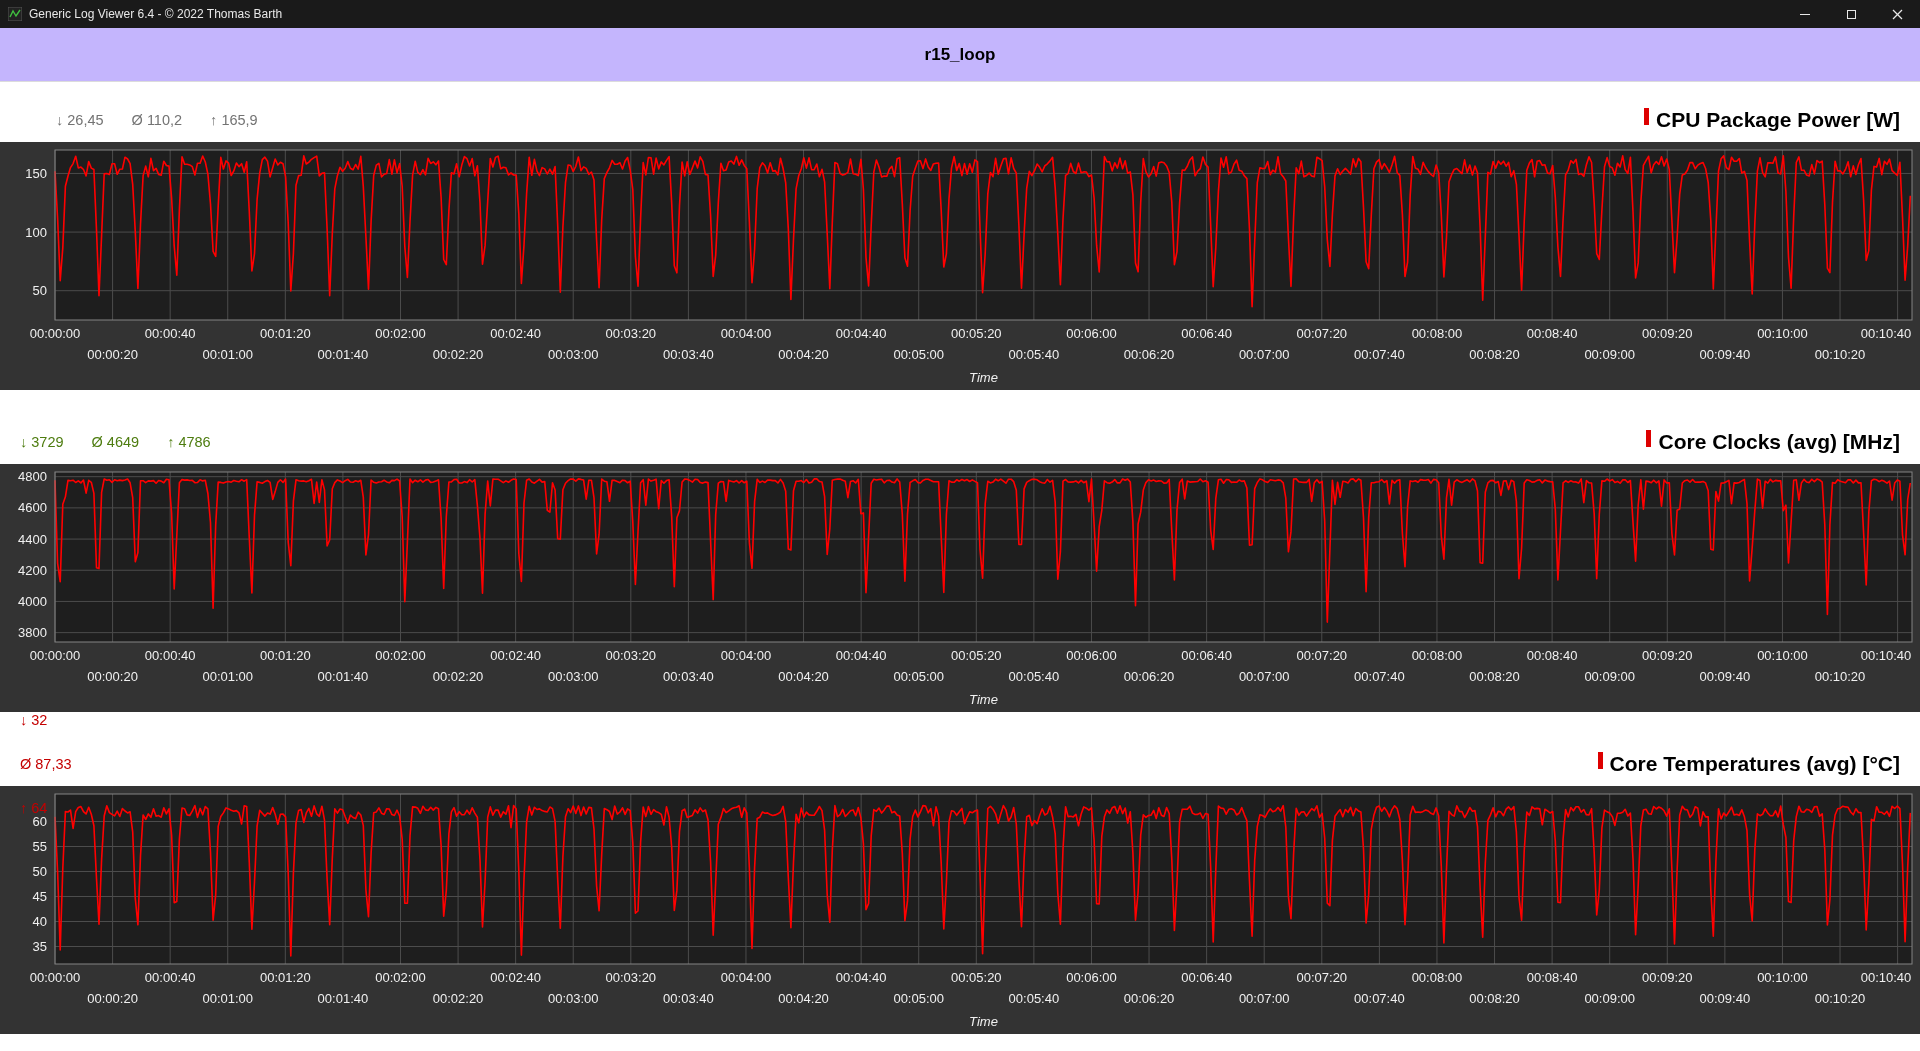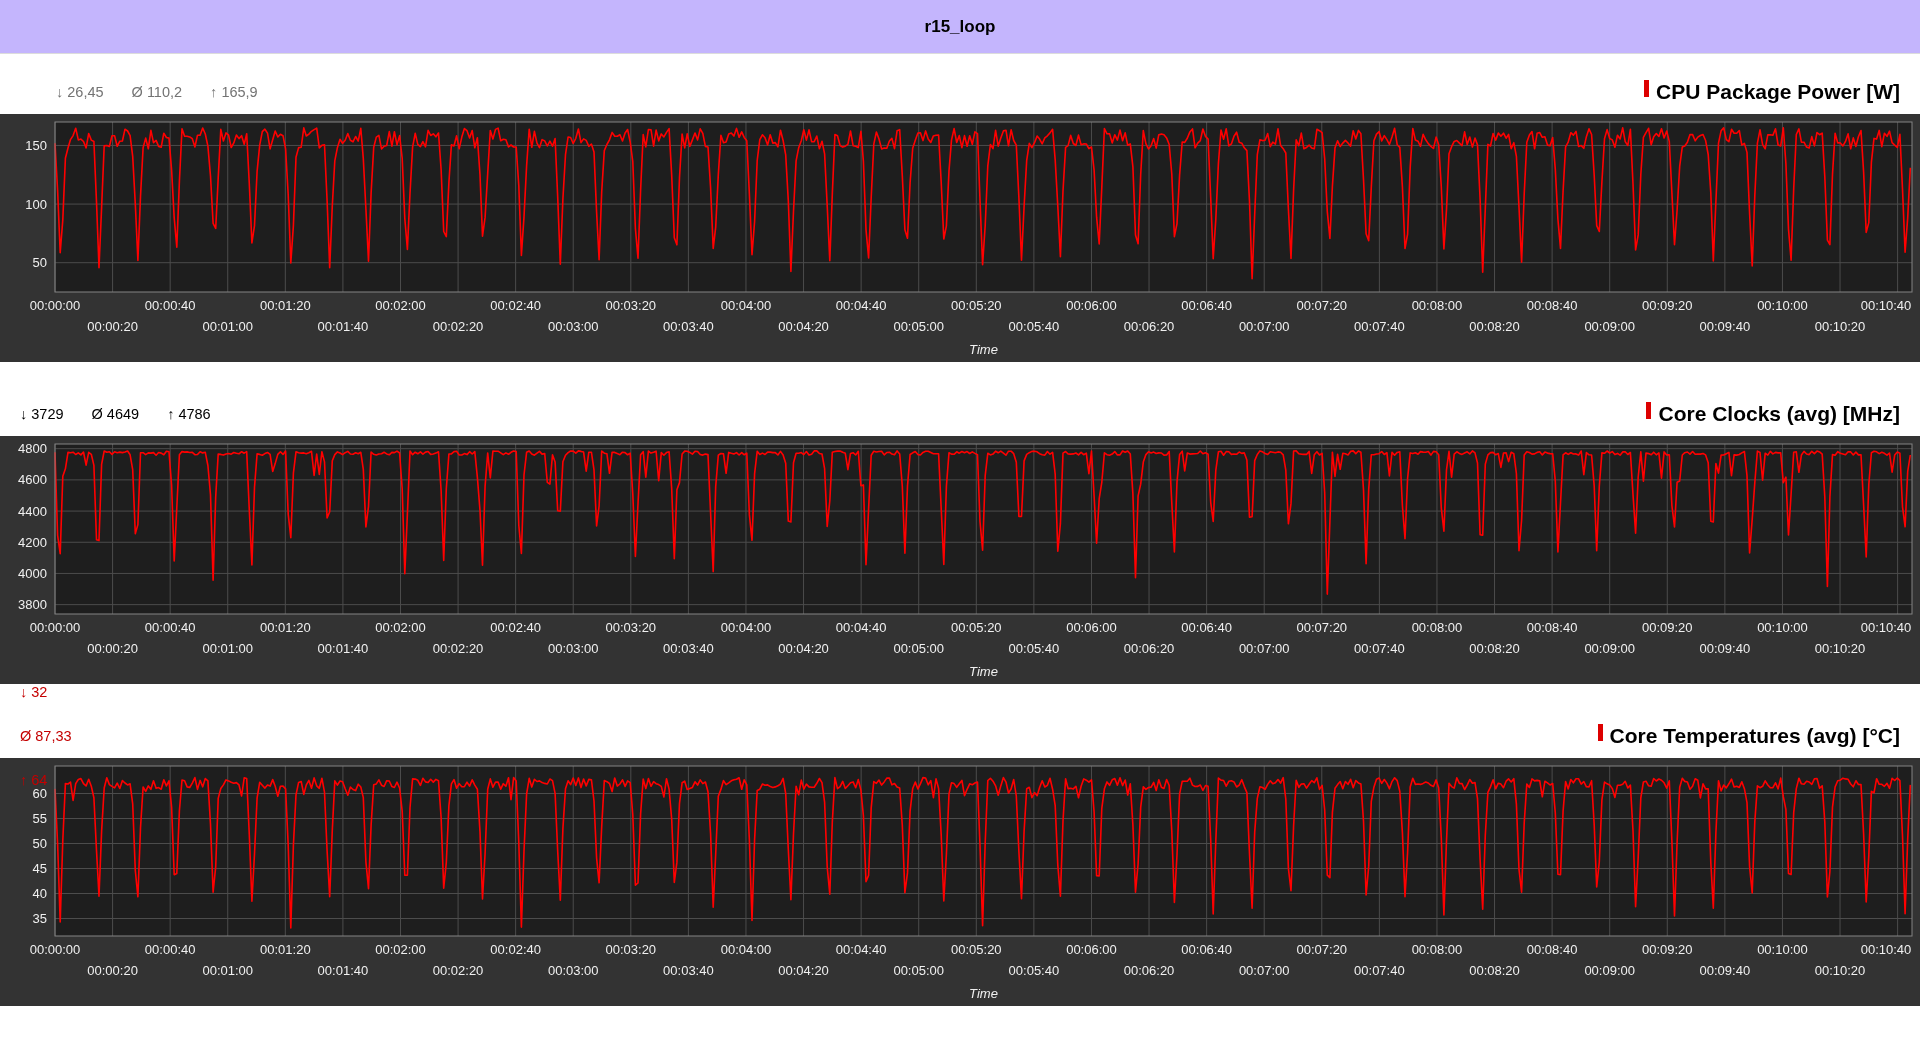--- a/index.html
+++ b/index.html
@@ -20,20 +20,42 @@
   .legend-bar{width:5px;height:17px;background:#dd0000;margin-right:7px}
   .chart-panel{height:248px;width:1920px;background:#333333}
   .chart-panel svg{display:block}
   svg text{font-family:"Liberation Sans",sans-serif}
 </style>
 </head>
 <body>
 
 <div class="window">
 
+  <div class="titlebar">
+    <span class="app-icon">
+      <svg width="14" height="14">
+        <rect x="0" y="0" width="14" height="14" fill="#222" stroke="#555"></rect>
+        <polyline points="2,10 5,4 8,9 12,3" fill="none" stroke="#3fbf3f" stroke-width="1.4"></polyline>
+      </svg>
+    </span>
+    <span class="titlebar-title">Generic Log Viewer 6.4 - © 2022 Thomas Barth</span>
+    <div class="titlebar-spacer"></div>
+    <div class="win-btn">
+      <span class="icon-min"></span>
+    </div>
+    <div class="win-btn">
+      <span class="icon-max"></span>
+    </div>
+    <div class="win-btn">
+      <svg width="11" height="11">
+        <line x1="1" y1="1" x2="10" y2="10" stroke="#e8e8e8" stroke-width="1.2"></line>
+        <line x1="10" y1="1" x2="1" y2="10" stroke="#e8e8e8" stroke-width="1.2"></line>
+      </svg>
+    </div>
+  </div>
 
   <div class="doc-header">
     <span class="title-text">r15_loop</span>
   </div>
 
   <div class="section first">
     <div class="stats-row">
       <div class="stats" style="color: #737373; margin-left: 36px;">
         <span class="stat">↓ 26,45</span>
         <span class="stat">Ø 110,2</span>
@@ -121,21 +143,21 @@
           <text x="1782.4418604651162" y="196" text-anchor="middle" fill="#f0f0f0" font-size="13">00:10:00</text>
           <text x="1840.0232558139535" y="217" text-anchor="middle" fill="#f0f0f0" font-size="13">00:10:20</text>
           <text x="1886" y="196" text-anchor="middle" fill="#f0f0f0" font-size="13">00:10:40</text>
           <text x="983.5" y="240" text-anchor="middle" fill="#f0f0f0" font-size="13" font-style="italic">Time</text>
         </svg>
       </div>
   </div>
 
   <div class="section">
     <div class="stats-row">
-      <div class="stats" style="color: #000000;">
+      <div class="stats" style="color: #4d7c0f;">
         <span class="stat">↓ 3729</span>
         <span class="stat">Ø 4649</span>
         <span class="stat">↑ 4786</span>
       </div>
       <div class="legend">
         <span class="legend-bar" style="background: rgb(221, 0, 0);"></span>
         <span>Core Clocks (avg) [MHz]</span>
       </div>
     </div>
     <div class="chart-panel" style="background: rgb(51, 51, 51);">

